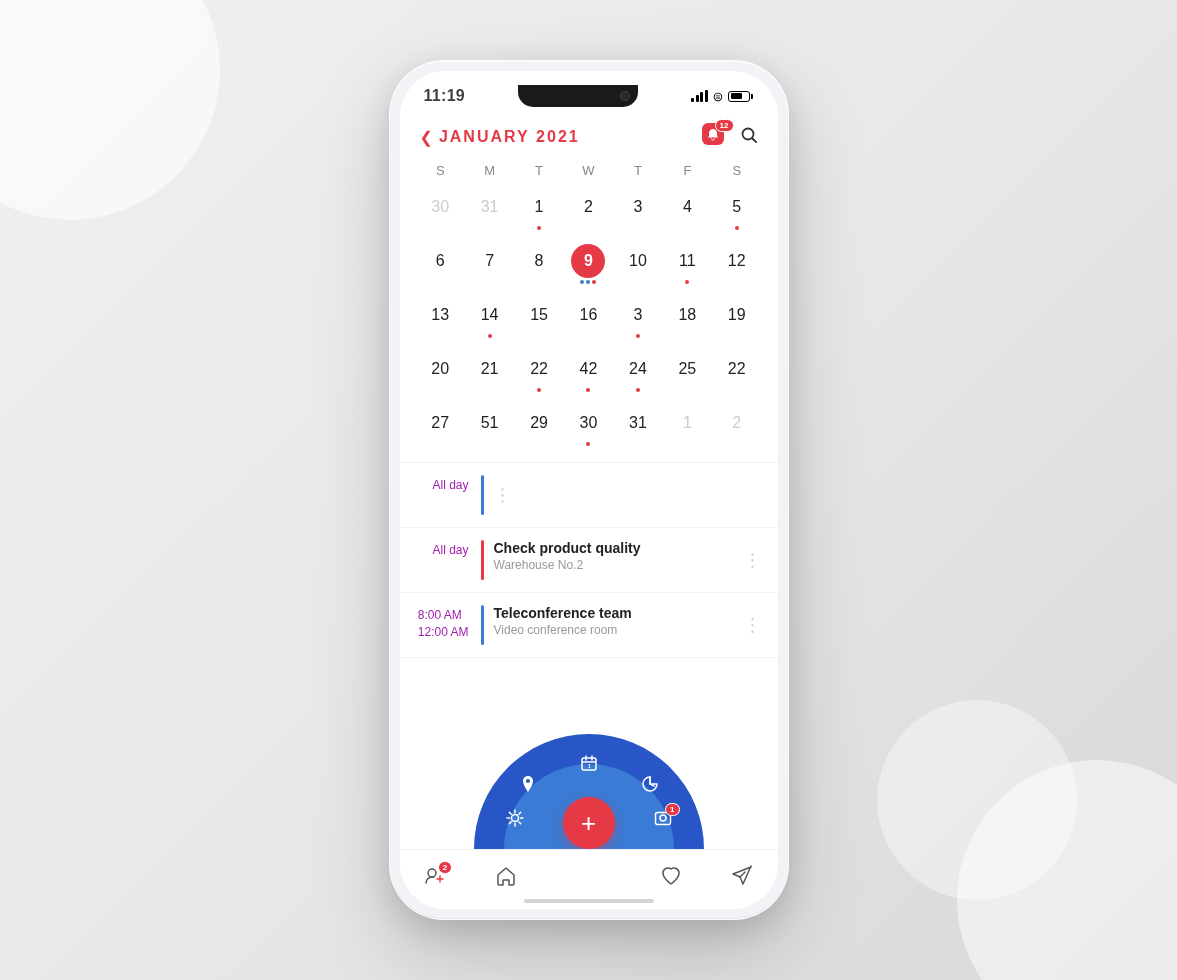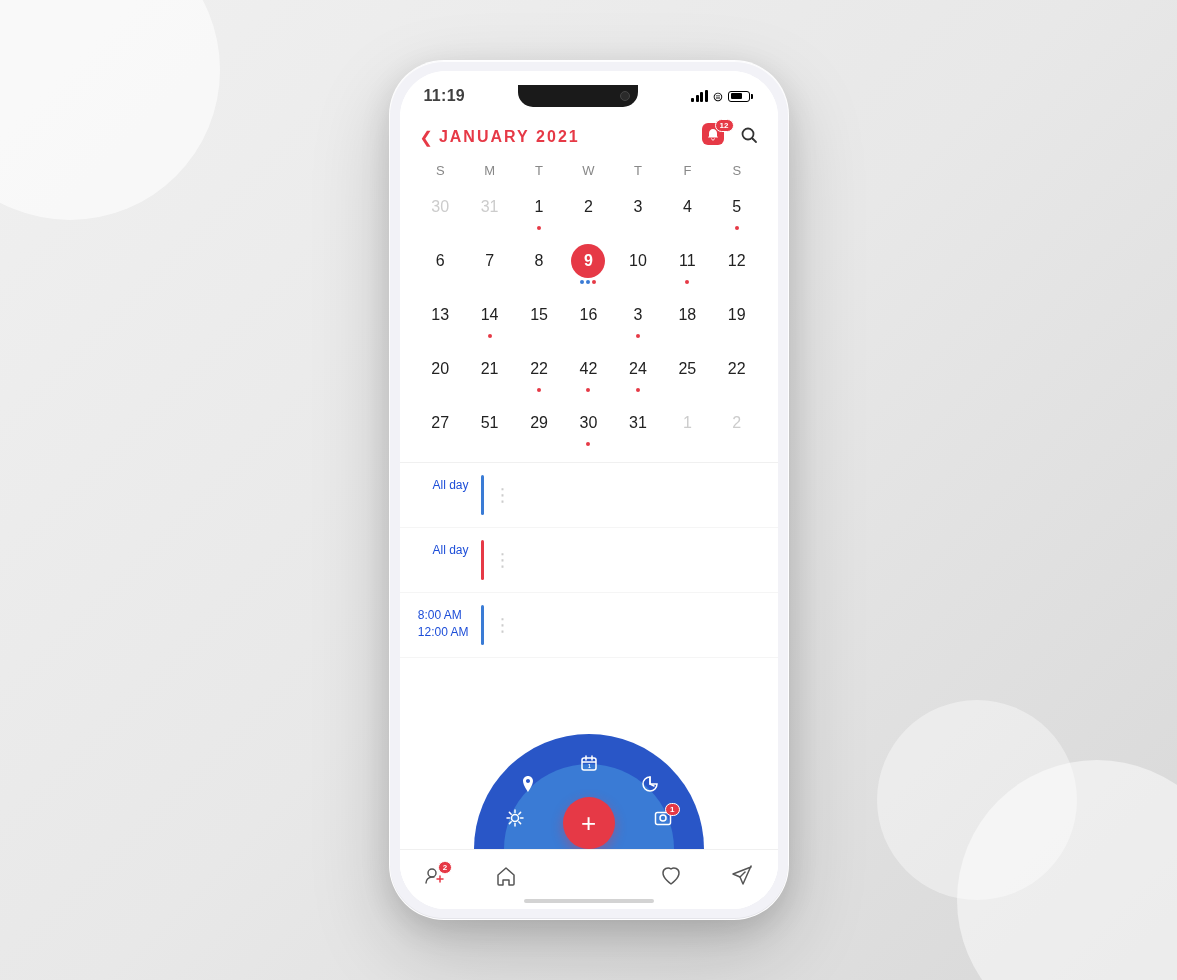--- a/index.html
+++ b/index.html
@@ -355,21 +355,21 @@
     }
 
     .event-time {
       width: 65px;
       min-width: 65px;
       display: flex;
       flex-direction: column;
       align-items: flex-end;
       padding-right: 12px;
       font-size: 12px;
-      color: #1d4ed8;
+      color: #a21caf;
       line-height: 1.4;
       padding-top: 2px;
     }
 
     .event-bar {
       width: 3px;
       background: #3a7bd5;
       border-radius: 2px;
       margin-right: 10px;
       min-height: 40px;
@@ -748,25 +748,33 @@
       <div class="events-list" id="events-list">
 
       <div class="event-item">
             <div class="event-time">All day</div>
             <div class="event-bar"></div>
             <div class="event-menu">⋮</div>
           </div>
           <div class="event-item">
             <div class="event-time">All day</div>
             <div class="event-bar red"></div>
+            <div class="event-details">
+              <div class="event-title">Check product quality</div>
+              <div class="event-location">Warehouse  No.2</div>
+            </div>
             <div class="event-menu">⋮</div>
           </div>
           <div class="event-item">
             <div class="event-time">8:00 AM<br>12:00 AM</div>
             <div class="event-bar"></div>
+            <div class="event-details">
+              <div class="event-title">Teleconference team</div>
+              <div class="event-location">Video conference room</div>
+            </div>
             <div class="event-menu">⋮</div>
           </div>
         </div>
 
     </div>
 
     <div class="bottom-area">
 
       <div class="semicircle-menu">
         <div class="semicircle-bg"></div>

